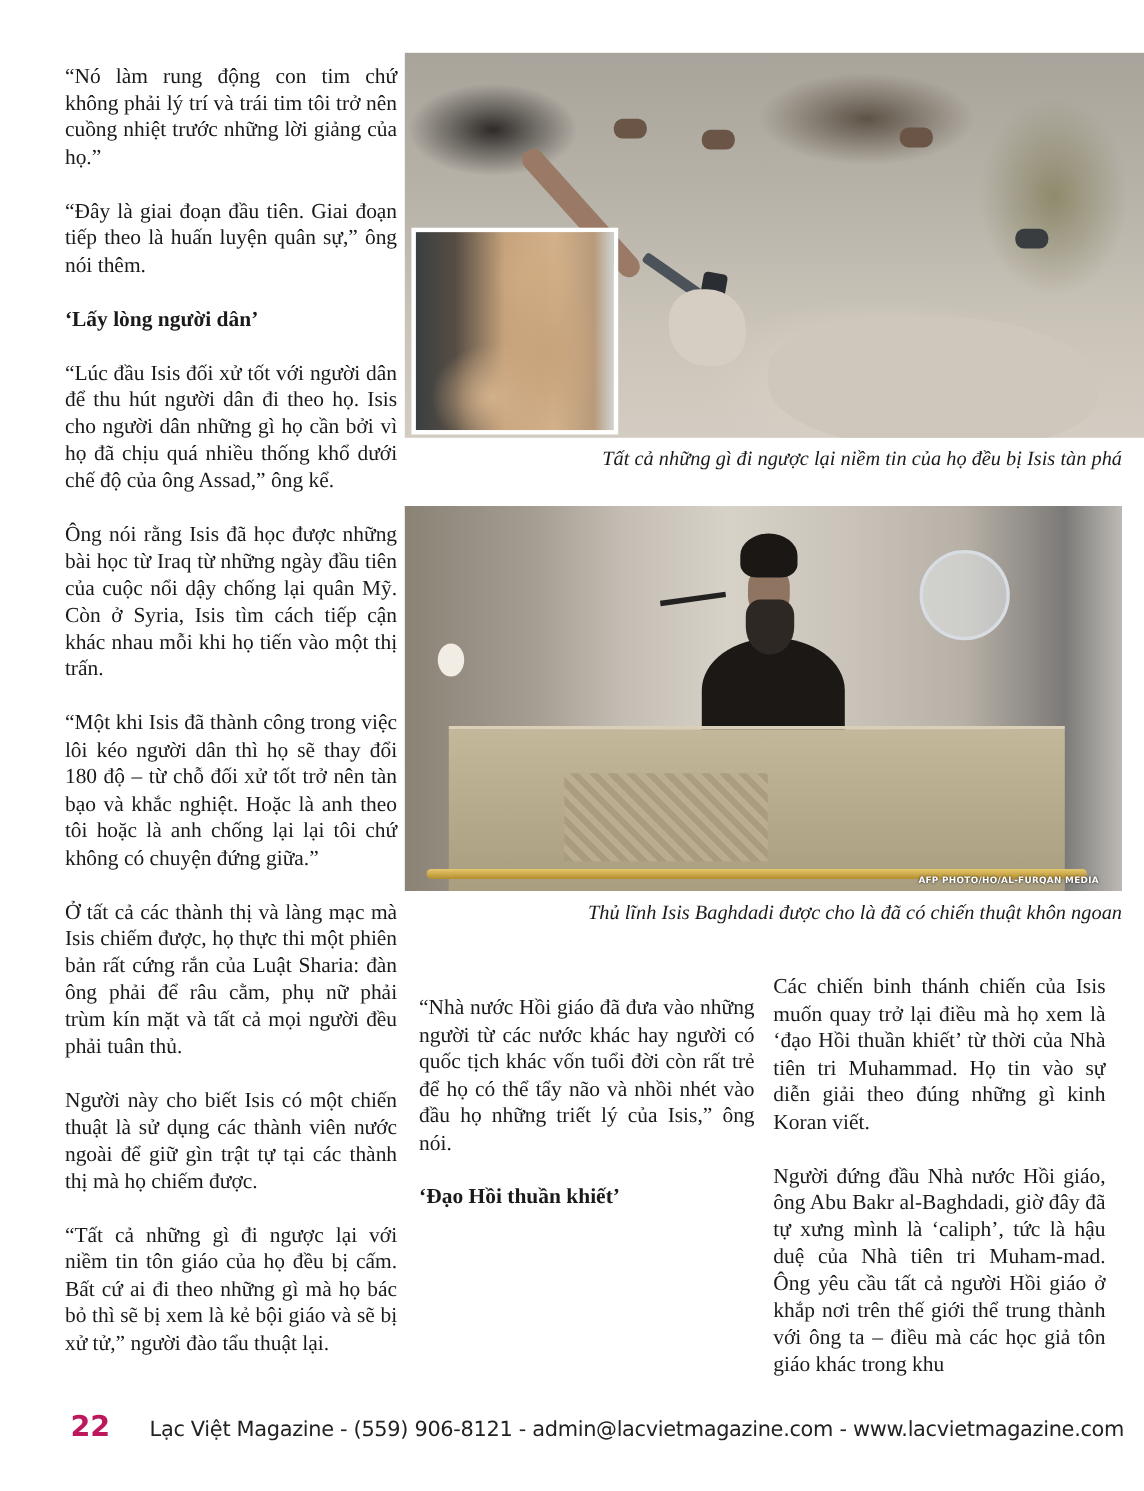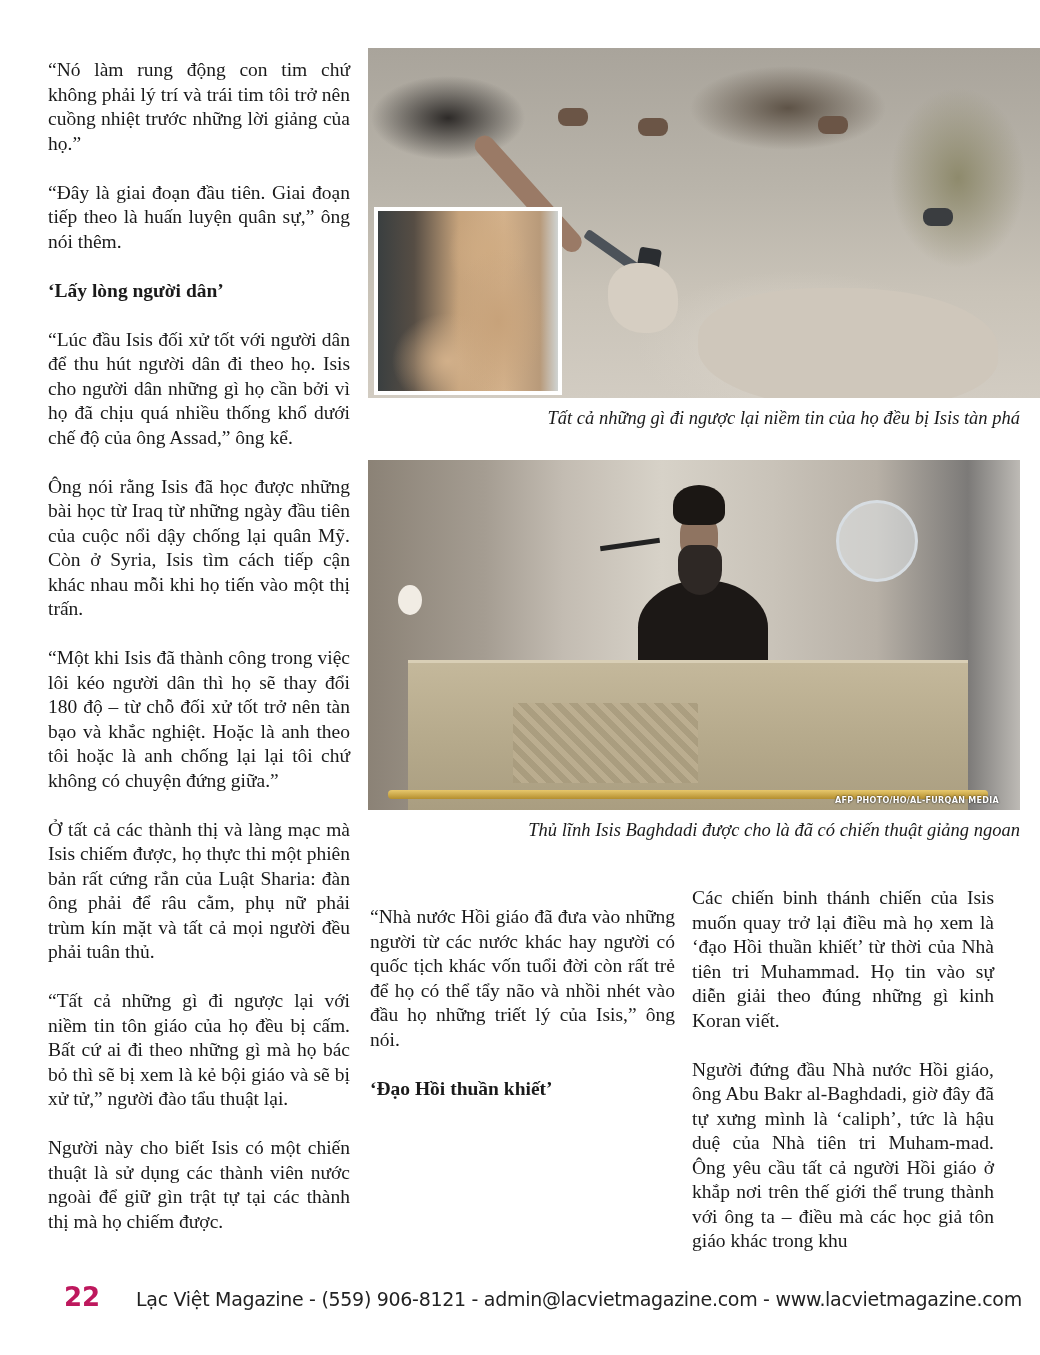--- a/index.html
+++ b/index.html
@@ -1,19 +1,19 @@
 <!DOCTYPE html>
 <html><head>
 <meta charset="utf-8">
 <style>
   html, body { margin: 0; padding: 0; background: #ffffff; }
   body { width: 1040px; height: 1355px; position: relative; overflow: hidden;
          font-family: "Liberation Serif", "DejaVu Serif", serif; color: #1a1a1a; }
 
-  .col { position: absolute; font-size: 19.5px; line-height: 24.5px; text-align: justify; }
+  .col { position: absolute; font-size: 19.5px; line-height: 24.5px; text-align: justify; margin-left: 11px; }
   .col p { margin: 0 0 24.5px 0; }
   .col h3 { margin: 0 0 24.5px 0; font-size: 19.5px; font-weight: bold; line-height: 24.5px; }
 
   #col1 { left: 48px; top: 58px; width: 302px; }
   #col2 { left: 370px; top: 905px; width: 305px; }
   #col3 { left: 692px; top: 886px; width: 302px; }
 
   .photo { position: absolute; overflow: hidden; }
   #photo1 { left: 368px; top: 48px; width: 785px; height: 350px;
     background:
@@ -80,22 +80,22 @@
 <body>
 
 <div id="col1" class="col">
   <p>“Nó làm rung động con tim chứ không phải lý trí và trái tim tôi trở nên cuồng nhiệt trước những lời giảng của họ.”</p>
   <p>“Đây là giai đoạn đầu tiên. Giai đoạn tiếp theo là huấn luyện quân sự,” ông nói thêm.</p>
   <h3>‘Lấy lòng người dân’</h3>
   <p>“Lúc đầu Isis đối xử tốt với người dân để thu hút người dân đi theo họ. Isis cho người dân những gì họ cần bởi vì họ đã chịu quá nhiều thống khổ dưới chế độ của ông Assad,” ông kể.</p>
   <p>Ông nói rằng Isis đã học được những bài học từ Iraq từ những ngày đầu tiên của cuộc nổi dậy chống lại quân Mỹ. Còn ở Syria, Isis tìm cách tiếp cận khác nhau mỗi khi họ tiến vào một thị trấn.</p>
   <p>“Một khi Isis đã thành công trong việc lôi kéo người dân thì họ sẽ thay đổi 180 độ – từ chỗ đối xử tốt trở nên tàn bạo và khắc nghiệt. Hoặc là anh theo tôi hoặc là anh chống lại lại tôi chứ không có chuyện đứng giữa.”</p>
   <p>Ở tất cả các thành thị và làng mạc mà Isis chiếm được, họ thực thi một phiên bản rất cứng rắn của Luật Sharia: đàn ông phải để râu cằm, phụ nữ phải trùm kín mặt và tất cả mọi người đều phải tuân thủ.</p>
+  <p>Người này cho biết Isis có một chiến thuật là sử dụng các thành viên nước ngoài để giữ gìn trật tự tại các thành thị mà họ chiếm được.</p>
   <p>“Tất cả những gì đi ngược lại với niềm tin tôn giáo của họ đều bị cấm. Bất cứ ai đi theo những gì mà họ bác bỏ thì sẽ bị xem là kẻ bội giáo và sẽ bị xử tử,” người đào tẩu thuật lại.</p>
-  <p>Người này cho biết Isis có một chiến thuật là sử dụng các thành viên nước ngoài để giữ gìn trật tự tại các thành thị mà họ chiếm được.</p>
 </div>
 
 <div id="photo1" class="photo">
   <div class="arm"></div>
   <div class="hammer-handle"></div>
   <div class="hammer-head"></div>
   <div class="feet" style="left:190px;top:60px;"></div>
   <div class="feet" style="left:270px;top:70px;"></div>
   <div class="feet" style="left:450px;top:68px;"></div>
   <div class="feet" style="left:555px;top:160px;background:#3a3d40;"></div>
@@ -115,21 +115,21 @@
     <div class="beard"></div>
     <div class="turban"></div>
   </div>
   <div class="mic"></div>
   <div class="pulpit">
     <div class="panel"></div>
   </div>
   <div class="rail"></div>
   <span id="credit2" class="credit">AFP PHOTO/HO/AL-FURQAN MEDIA</span>
 </div>
-<div id="caption2" class="caption">Thủ lĩnh Isis Baghdadi được cho là đã có chiến thuật giảng ngoan</div>
+<div id="caption2" class="caption">Thủ lĩnh Isis Baghdadi được cho là đã có chiến thuật khôn ngoan</div>
 
 <div id="col2" class="col">
   <p>“Nhà nước Hồi giáo đã đưa vào những người từ các nước khác hay người có quốc tịch khác vốn tuổi đời còn rất trẻ để họ có thể tẩy não và nhồi nhét vào đầu họ những triết lý của Isis,” ông nói.</p>
   <h3>‘Đạo Hồi thuần khiết’</h3>
 </div>
 
 <div id="col3" class="col">
   <p>Các chiến binh thánh chiến của Isis muốn quay trở lại điều mà họ xem là ‘đạo Hồi thuần khiết’ từ thời của Nhà tiên tri Muhammad. Họ tin vào sự diễn giải theo đúng những gì kinh Koran viết.</p>
   <p>Người đứng đầu Nhà nước Hồi giáo, ông Abu Bakr al-Baghdadi, giờ đây đã tự xưng mình là ‘caliph’, tức là hậu duệ của Nhà tiên tri Muham-mad. Ông yêu cầu tất cả người Hồi giáo ở khắp nơi trên thế giới thể trung thành với ông ta – điều mà các học giả tôn giáo khác trong khu</p>
 </div>

